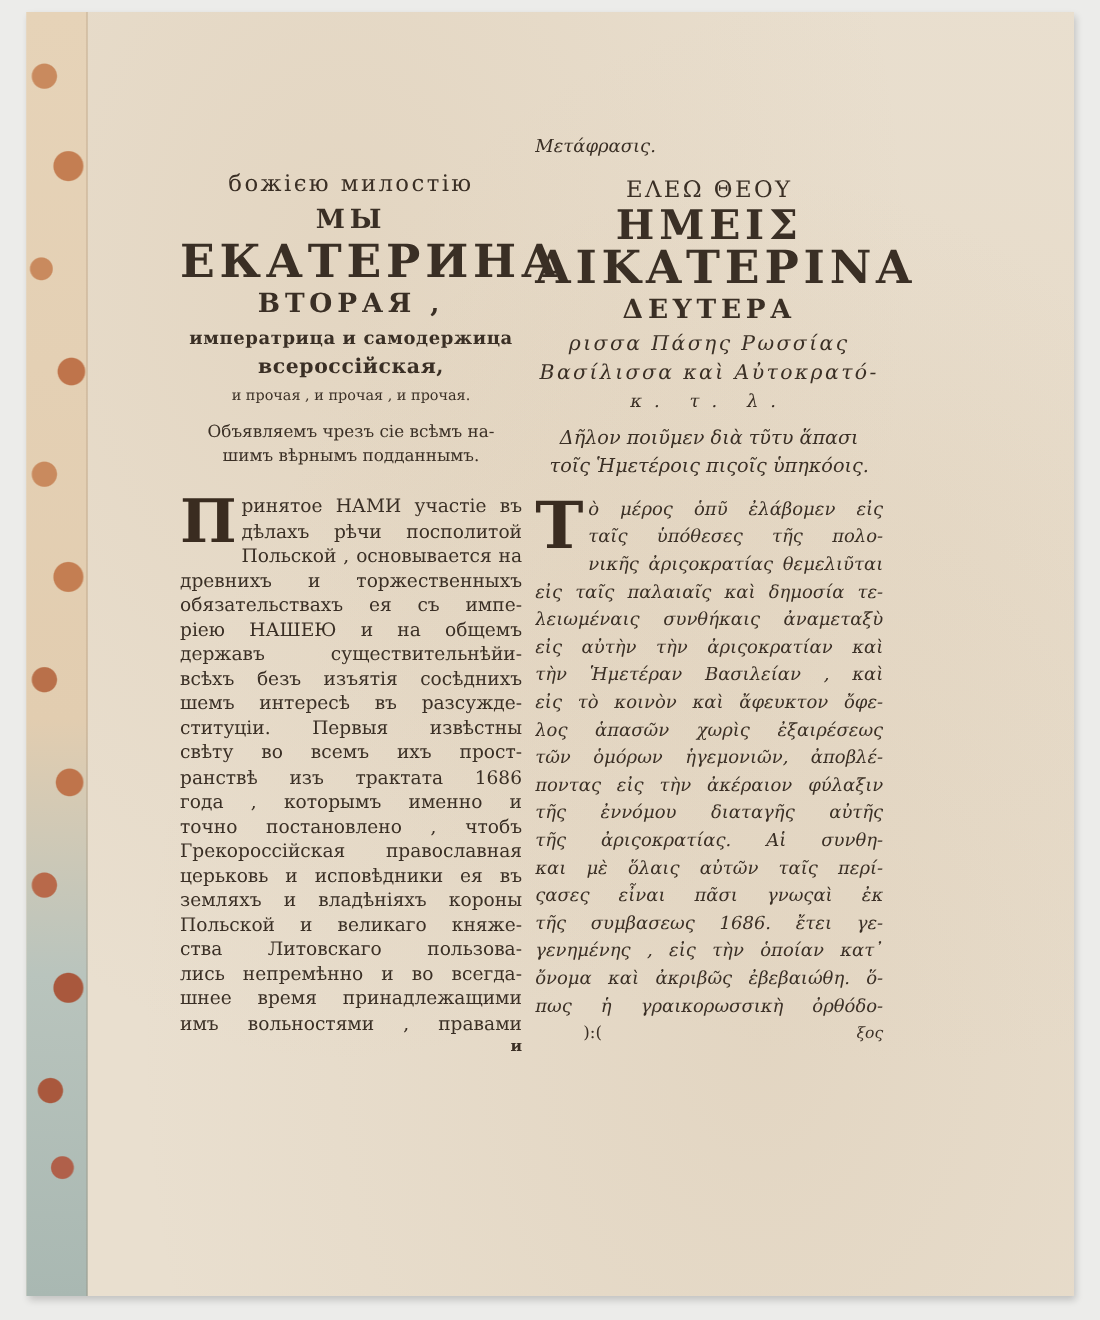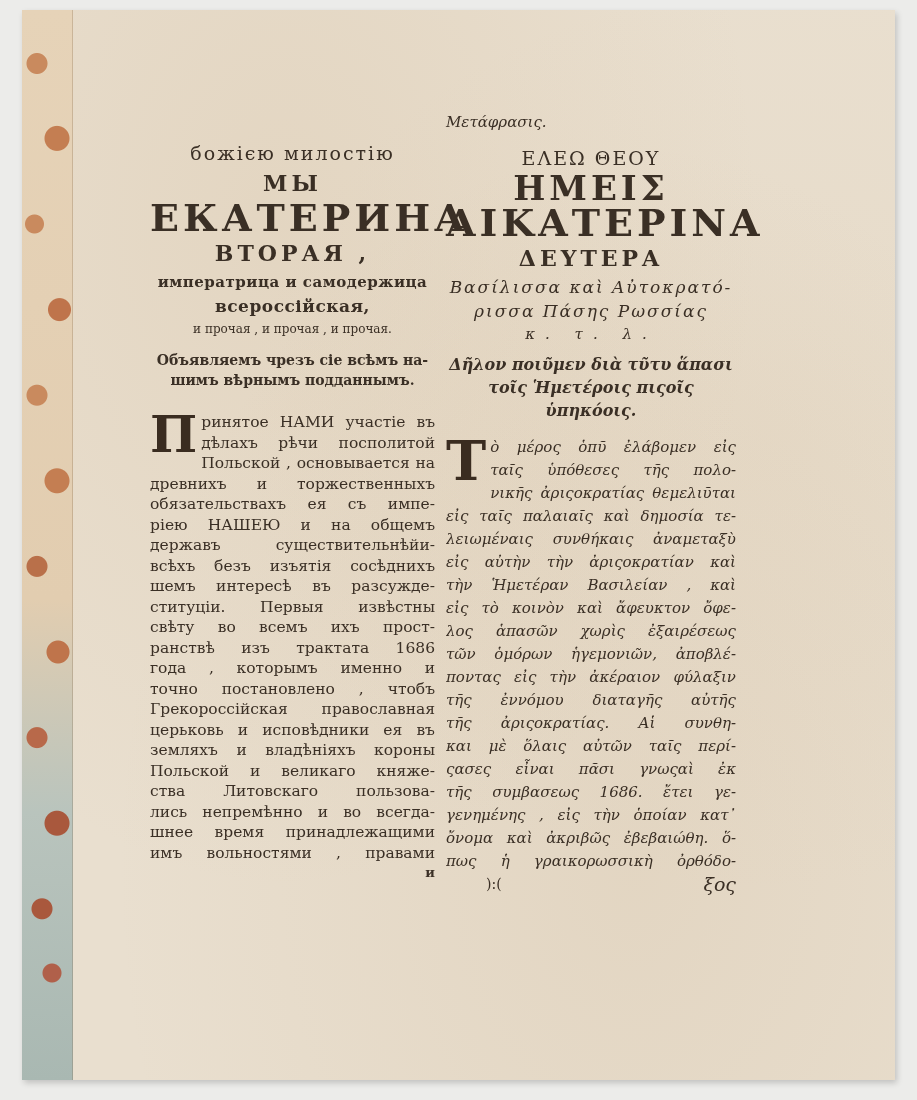--- a/index.html
+++ b/index.html
@@ -39,21 +39,21 @@
   }
   .col { position: absolute; }
   .ru { left: 150px; top: 140px; width: 285px; }
   .gr { left: 446px; top: 113px; width: 290px; }
   .center { text-align: center; }
   .small-caps { font-size: 19px; letter-spacing: 2px; line-height: 26px; }
   .big { font-size: 38px; letter-spacing: 4px; line-height: 36px; font-weight: bold; }
   .mid { font-size: 22px; letter-spacing: 4px; line-height: 34px; font-weight: bold; }
   .subtitle { font-size: 15px; letter-spacing: 0.5px; line-height: 24px; font-weight: bold; }
   .tiny { font-size: 12px; line-height: 22px; font-weight: normal; }
-  .decl { font-size: 14px; line-height: 20px; margin-top: 10px; font-weight: bold; }
+  .decl { font-size: 14px; line-height: 20px; margin-top: 10px; }
   .body-text { font-size: 15.5px; line-height: 20.5px; margin-top: 22px; text-align: justify; }
   .body-text .line { display: block; text-align-last: justify; white-space: nowrap; overflow: hidden; }
   .dropcap {
     float: left; font-size: 50px; line-height: 42px; margin-right: 4px; margin-top: 2px;
     font-weight: bold; color: #3a2c20;
   }
   .gr .body-text { font-family: "DejaVu Serif", serif; font-style: italic; font-size: 15px; line-height: 23px; }
   .heading-gr { font-size: 15px; font-style: italic; margin-bottom: 14px; }
   .catchword { text-align: right; font-weight: bold; font-size: 13px; }
   .sig { font-size: 14px; }
@@ -106,22 +106,22 @@
     <div class="catchword">и</div>
   </div>
 </div>
 
 <div class="col gr">
   <div class="heading-gr">Μετάφρασις.</div>
   <div class="center small-caps">ΕΛΕΩ ΘΕΟΥ</div>
   <div class="center mid" style="font-size:34px">ΗΜΕΙΣ</div>
   <div class="center big">ΑΙΚΑΤΕΡΙΝΑ</div>
   <div class="center mid">ΔΕΥΤΕΡΑ</div>
+  <div class="center subtitle">ρισσα Πάσης Ρωσσίας</div>
   <div class="center subtitle">Βασίλισσα καὶ Αὐτοκρατό-</div>
-  <div class="center subtitle">ρισσα Πάσης Ρωσσίας</div>
   <div class="center tiny">κ. τ. λ.</div>
   <div class="center decl">
     <div>Δῆλον ποιῦμεν διὰ τῦτυ ἅπασι</div>
     <div>τοῖς Ἡμετέροις πιςοῖς ὑπηκόοις.</div>
   </div>
   <div class="body-text" style="margin-top:14px">
     <span class="dropcap" style="font-style:normal;font-size:54px;line-height:46px">Τ</span>
     <span class="line">ὸ μέρος ὁπῦ ἐλάβομεν εἰς</span>
     <span class="line">ταῖς ὑπόθεσες τῆς πολο-</span>
     <span class="line">νικῆς ἀριςοκρατίας θεμελιῦται</span>
@@ -136,16 +136,16 @@
     <span class="line">τῆς ἐννόμου διαταγῆς αὐτῆς</span>
     <span class="line">τῆς ἀριςοκρατίας. Αἱ συνθη-</span>
     <span class="line">και μὲ ὅλαις αὐτῶν ταῖς περί-</span>
     <span class="line">ςασες εἶναι πᾶσι γνωςαὶ ἐκ</span>
     <span class="line">τῆς συμβασεως 1686. ἔτει γε-</span>
     <span class="line">γενημένης , εἰς τὴν ὁποίαν κατ᾽</span>
     <span class="line">ὄνομα καὶ ἀκριβῶς ἐβεβαιώθη. ὅ-</span>
     <span class="line">πως ἡ γραικορωσσικὴ ὀρθόδο-</span>
     <div style="display:flex;justify-content:space-between;padding:0 0 0 40px;font-style:normal">
       <span class="sig">):(</span>
-      <span class="catchword" style="font-style:italic;font-weight:normal;font-size:19px">ξος</span>
+      <span class="catchword" style="font-style:italic;font-weight:normal;font-size:13px">ξος</span>
     </div>
   </div>
 </div>
 
 </body></html>

